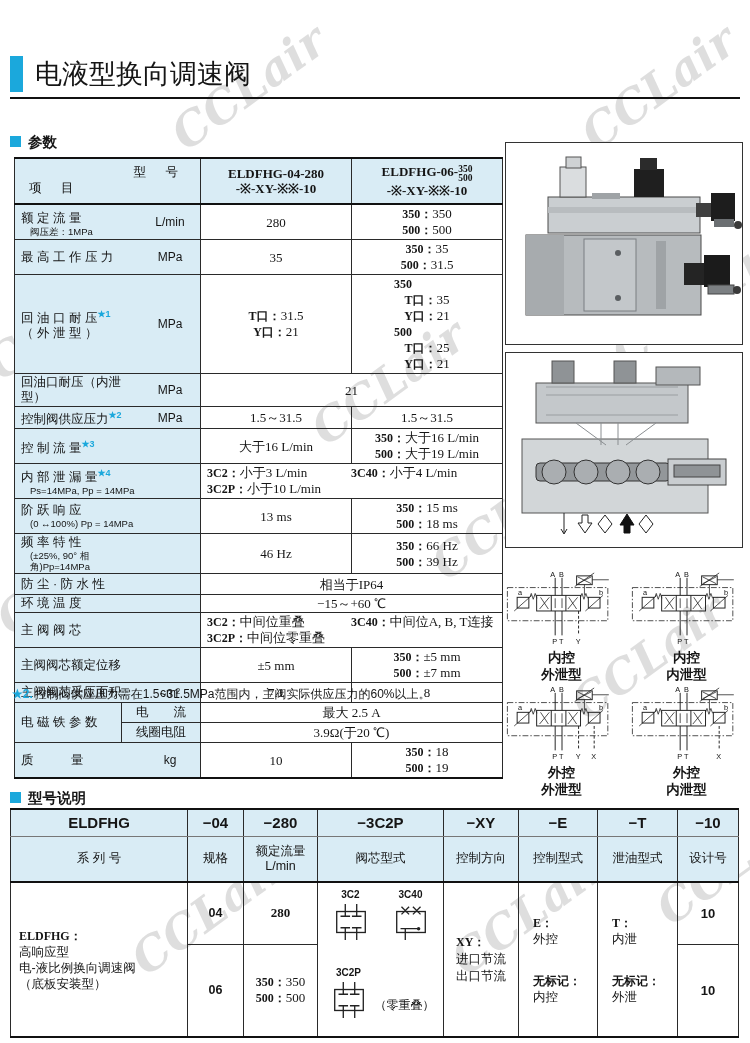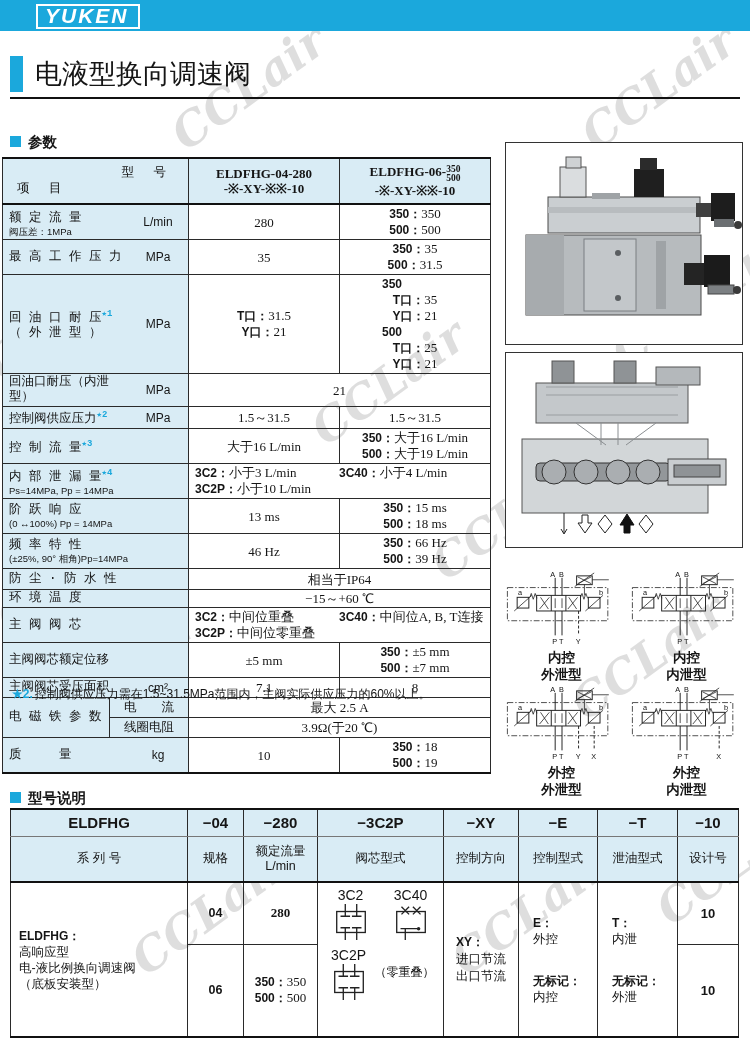--- a/index.html
+++ b/index.html
@@ -21,33 +21,33 @@
   .title-zh { position:absolute; left:10px; top:56px; font-size:27px; font-weight:normal;
               border-left:13px solid #1BA8DC; padding-left:12px; line-height:36px; }
   .title-rule { position:absolute; left:10px; top:97px; width:730px; border-top:2.5px solid #111; }
   .title-en { position:absolute; left:10px; top:102px; font-size:13.5px; font-weight:bold; color:#8C8C8C;
               border-left:7px solid #1BA8DC; padding-left:8px; line-height:15px; }
 
   .sec-head { position:absolute; font-size:14.5px; font-weight:bold; }
   .sec-head .sq { display:inline-block; width:11px; height:11px; background:#1BA8DC; margin-right:7px; }
 
   
-  table.spec { position:absolute; left:2px; top:157px; width:488px; border-collapse:collapse; table-layout:fixed;
+  table.spec { position:absolute; left:14px; top:157px; width:488px; border-collapse:collapse; table-layout:fixed;
                border-top:2.5px solid #111; border-bottom:2.5px solid #111; font-size:12.5px;padding-left:11px; }
   .spec td { border:1px solid #2a2a2a; padding:1px 2px; vertical-align:middle; }
   .spec tr.hdr-row td { background:#D9ECF5; border-bottom:2px solid #111; }
   .spec .lbl { background:#D9ECF5; padding-left:6px; }
   .lwrap { display:flex; align-items:center; }
   .ltext { flex:1; }
-  .lmain { line-height:15px;font-family:Liberation Mono, monospace; }
-  .lsub { font-size:9.5px; line-height:11px; }
+  .lmain { line-height:15px; }
+  .lsub { font-size:9.5px; line-height:11px;margin-left:9px; }
   .lunit { width:56px; text-align:center; font-size:12px; flex:none; }
   .mark { color:#1BA8DC; font-size:9px; font-weight:bold; vertical-align:super; }
   .val { text-align:center; font-family:"Liberation Serif",serif; font-size:13px; line-height:15px; }
-  .val b, .flowc b, .dirblk b, .ctrlcell b, .series b { font-family:Liberation Sans, sans-serif; font-size:12px; font-weight:bold; }
+  .val b, .flowc b, .dirblk b, .ctrlcell b, .series b { font-family:Liberation Serif, serif; font-size:12px; font-weight:bold; }
   .val .lft { text-align:left; padding-left:40px; }
   .split { text-align:left; }
   .split .half { display:inline-block; width:148px; vertical-align:top; text-align:left; padding-left:4px; }
   .split .half2 { display:inline-block; vertical-align:top; text-align:left; }
   .corner { position:relative; background-color:#D9ECF5;
             background-image:linear-gradient(to bottom right, transparent calc(50% - 1px), #222 calc(50% - 1px), #222 calc(50% + 0.5px), transparent calc(50% + 0.5px)); }
   .c-top { position:absolute; top:5px; right:14px; letter-spacing:8px; }
   .c-bot { position:absolute; bottom:6px; left:14px; letter-spacing:8px; }
   .hdr { text-align:center; font-family:"Liberation Serif",serif; font-weight:bold; font-size:13px; line-height:15px; }
   .stack { display:inline-flex; flex-direction:column; font-size:9.5px; line-height:9px; text-align:left; vertical-align:middle; }
@@ -84,23 +84,23 @@
   .series { text-align:left !important; padding-left:8px !important; line-height:16px; }
   .bcell { font-weight:bold; }
   .flowc { font-family:"Liberation Serif",serif; font-size:13px; line-height:16px; }
   .dircell, .ctrlcell { text-align:center; }
   .dirblk { display:inline-block; text-align:left; line-height:17px; }
   .ctrlcell > div { text-align:left; padding-left:12px; line-height:16px; }
   .ctrlcell .gap { margin-top:26px; }
   .design { font-weight:bold; font-size:13px; }
   .spoolcell { vertical-align:top !important; }
   .spools-top { display:flex; justify-content:center; gap:16px; margin-top:3px; }
-  .spools-bottom { display:flex; justify-content:center; align-items:center; gap:4px; margin-top:6px; }
+  .spools-bottom { display:flex; justify-content:center; align-items:flex-end; gap:4px; margin-top:24px; }
   .spool { text-align:center; }
-  .spool .sl { font-weight:normal; font-size:14px; line-height:14px; }
+  .spool .sl { font-weight:bold; font-size:10px; line-height:14px; }
   .spool-svg { width:44px; height:40px; display:block; margin:0 auto; }
   .spool-svg path, .spool-svg rect { stroke:#222; fill:none; stroke-width:1.4; }
   .snote { font-size:12px; padding-bottom:6px; }
 </style>
 </head>
 <body>
 
 <div class="page">
 
   <div class="wm" style="left:160px;top:60px">CCLair</div>
@@ -111,23 +111,20 @@
   <div class="wm" style="left:-15px;top:545px">CCLair</div>
   <div class="wm" style="left:420px;top:490px">CCLair</div>
   <div class="wm" style="left:30px;top:665px">CCLair</div>
   <div class="wm" style="left:560px;top:630px">CCLair</div>
   <div class="wm" style="left:120px;top:885px">CCLair</div>
   <div class="wm" style="left:440px;top:885px">CCLair</div>
   <div class="wm" style="left:645px;top:835px">CCLair</div>
 
   <div class="content">
 
-    <div class="topbar">
-      <span class="logo">YUKEN</span>
-    </div>
 
     <div class="title-zh">电液型换向调速阀</div>
     <div class="title-rule"></div>
 
     <div class="sec-head" style="left:10px;top:133px;position:absolute">
       <span class="sq"></span><span>参数</span>
     </div>
 
     <table class="spec">
       <colgroup>

